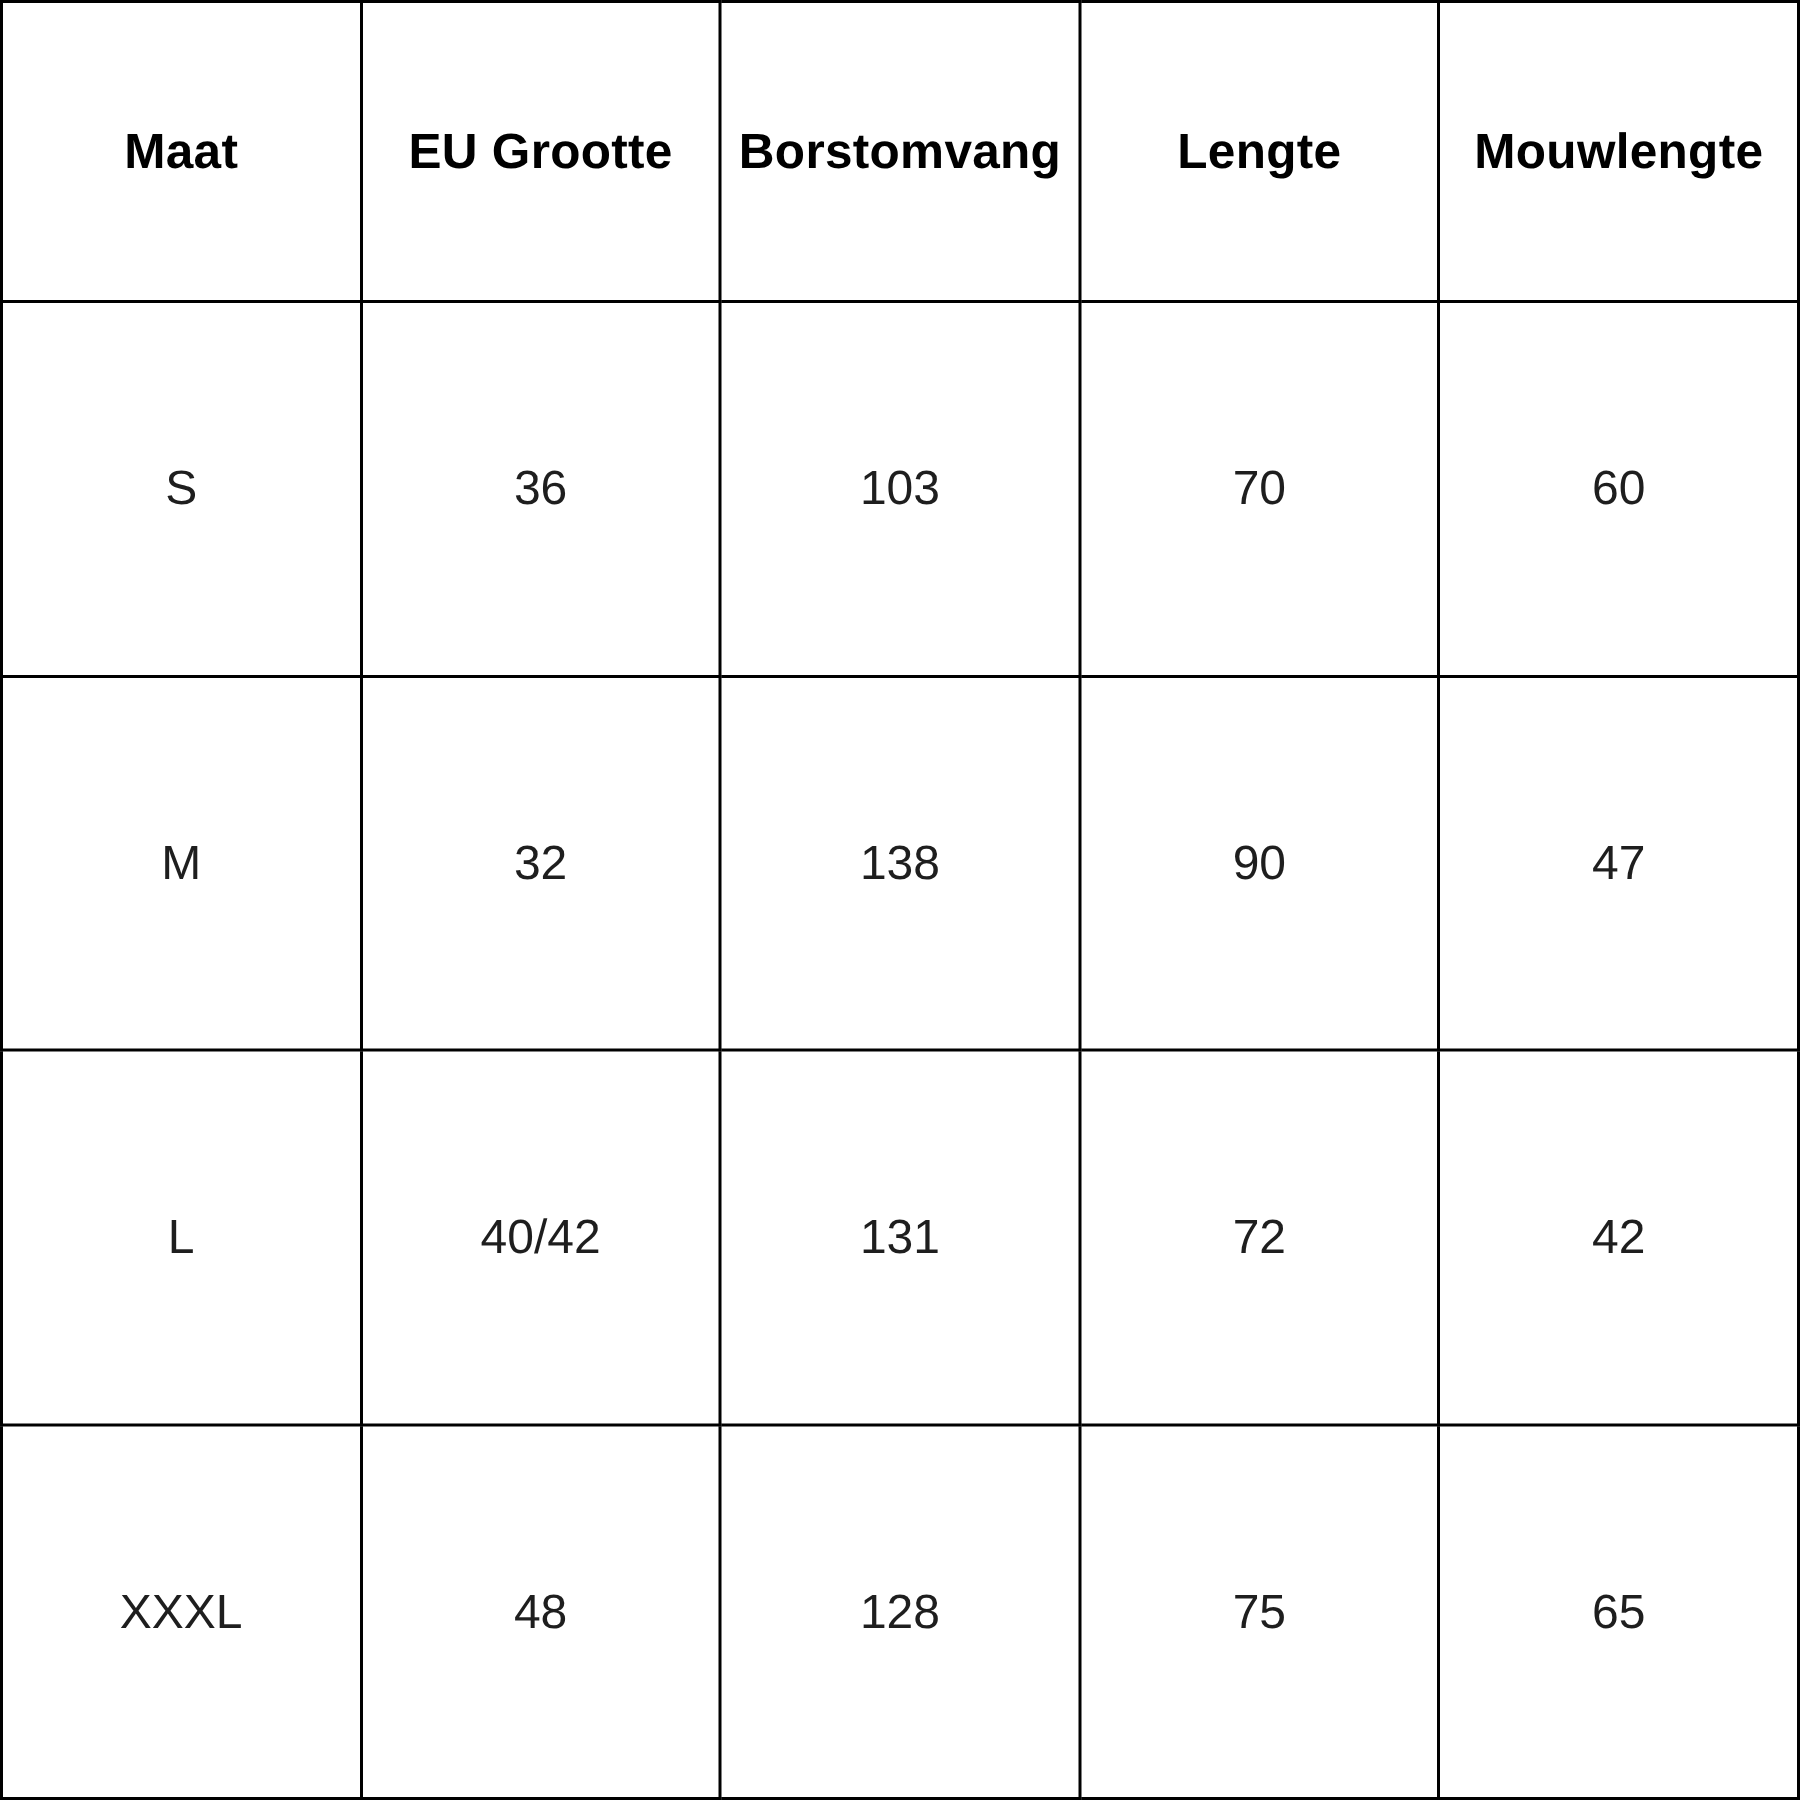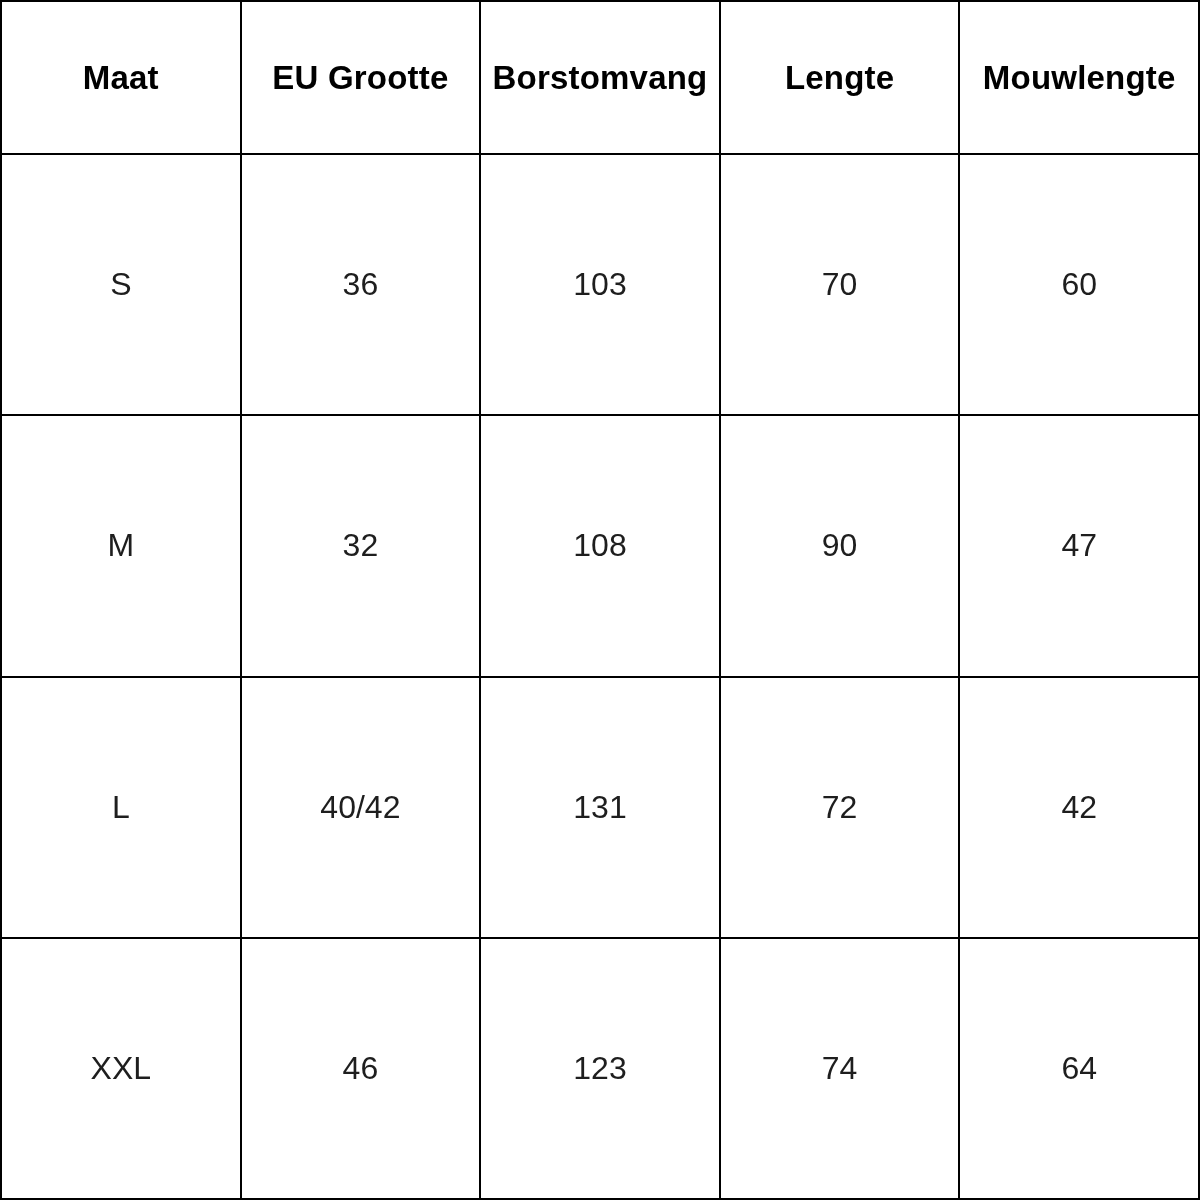--- a/index.html
+++ b/index.html
@@ -19,21 +19,21 @@
   }
   .size-table th,
   .size-table td {
     border: 2px solid #000000;
     text-align: center;
     vertical-align: middle;
     padding: 0;
     overflow: hidden;
   }
   .size-table thead tr {
-    height: 153px;
+    height: 200px;
   }
   .size-table tbody tr {
     height: 171px;
   }
   .size-table th {
     font-size: 33px;
     font-weight: 700;
     color: #000000;
     letter-spacing: 0.2px;
   }
@@ -60,32 +60,32 @@
     <tr>
       <td>S</td>
       <td>36</td>
       <td>103</td>
       <td>70</td>
       <td>60</td>
     </tr>
     <tr>
       <td>M</td>
       <td>32</td>
-      <td>108</td>
+      <td>138</td>
       <td>90</td>
       <td>47</td>
     </tr>
     <tr>
       <td>L</td>
       <td>40/42</td>
       <td>131</td>
       <td>72</td>
       <td>42</td>
     </tr>
     <tr>
-      <td>XXL</td>
-      <td>46</td>
-      <td>123</td>
-      <td>74</td>
-      <td>64</td>
+      <td>XXXL</td>
+      <td>48</td>
+      <td>128</td>
+      <td>75</td>
+      <td>65</td>
     </tr>
   </tbody>
 </table>
 
 </body></html>

